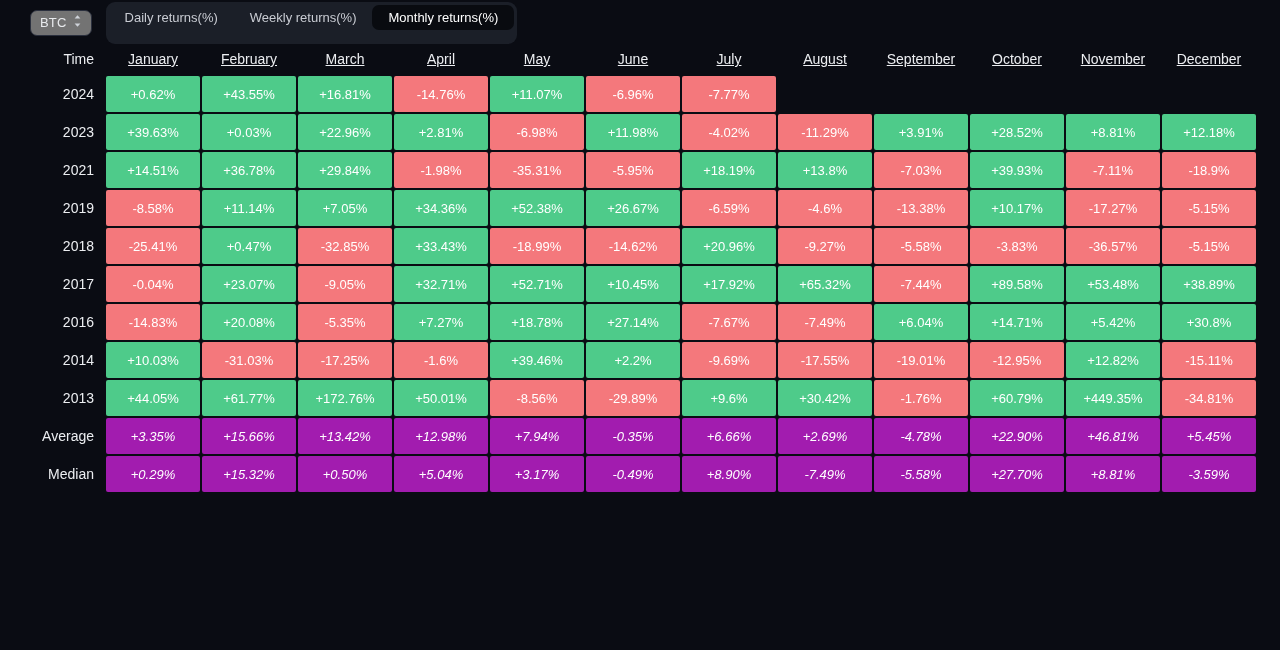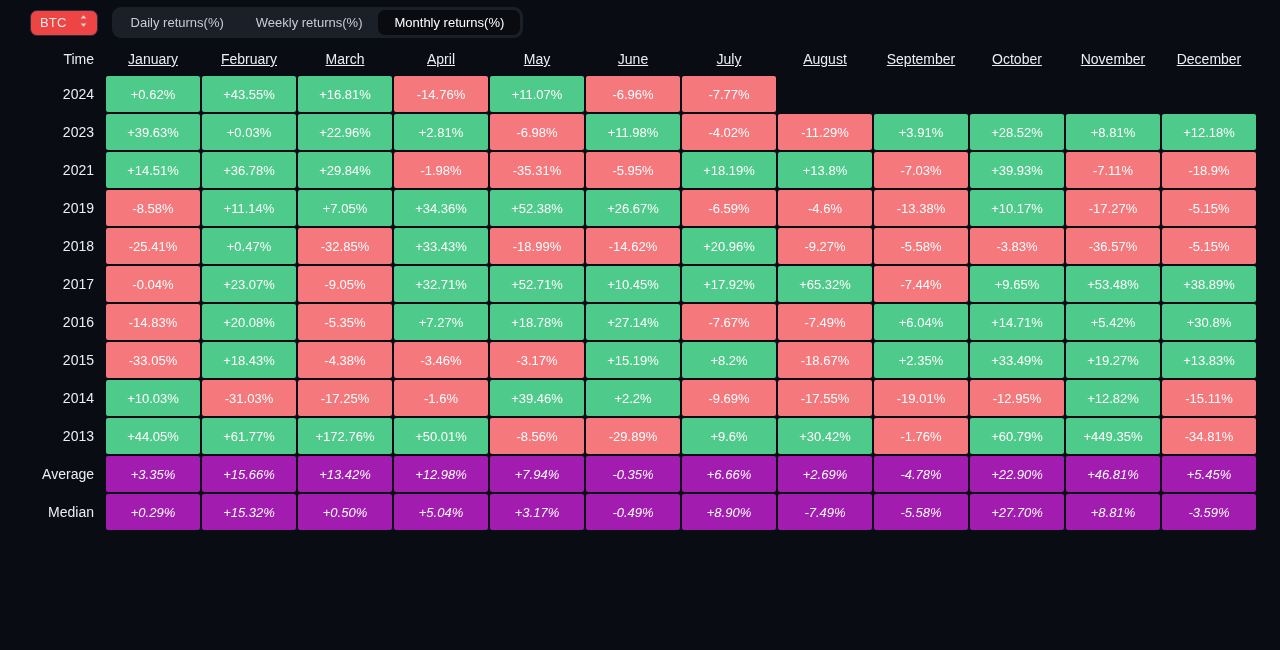--- a/index.html
+++ b/index.html
@@ -24,41 +24,41 @@
     display: flex;
     align-items: center;
     gap: 14px;
     padding: 7px 0 0 30px;
     height: 38px;
   }
 
   .symbol-select {
     display: flex;
     align-items: center;
-    gap: 12px;
-    background: #ef4444;
+    gap: 6px;
+    background: #737373;
     border: 1px solid #2a2f3d;
     border-radius: 7px;
     height: 26px;
     padding: 0 9px;
     cursor: pointer;
   }
   .symbol-select .label {
     color: #e8eaed;
     font-size: 13px;
     letter-spacing: .2px;
   }
   .sort-icon { display: block; }
 
   .tabs {
     display: flex;
     align-items: flex-start;
     background: #1b1f28;
     border-radius: 9px;
-    height: 31px;
+    height: 42px;
     padding: 3px;
   }
   .tab {
     height: 25px;
     display: flex;
     align-items: center;
     padding: 0 16px;
     border-radius: 7px;
     color: #c9ccd3;
     font-size: 13px;
@@ -241,55 +241,40 @@
             <td class="rowlabel">2017</td>
             <td class="cell neg">-0.04%</td>
             <td class="cell pos">+23.07%</td>
             <td class="cell neg">-9.05%</td>
             <td class="cell pos">+32.71%</td>
             <td class="cell pos">+52.71%</td>
             <td class="cell pos">+10.45%</td>
             <td class="cell pos">+17.92%</td>
             <td class="cell pos">+65.32%</td>
             <td class="cell neg">-7.44%</td>
-            <td class="cell pos">+9.65%</td>
+            <td class="cell pos">+89.58%</td>
             <td class="cell pos">+53.48%</td>
             <td class="cell pos">+38.89%</td>
           </tr>
           <tr>
             <td class="rowlabel">2016</td>
             <td class="cell neg">-14.83%</td>
             <td class="cell pos">+20.08%</td>
             <td class="cell neg">-5.35%</td>
             <td class="cell pos">+7.27%</td>
             <td class="cell pos">+18.78%</td>
             <td class="cell pos">+27.14%</td>
             <td class="cell neg">-7.67%</td>
             <td class="cell neg">-7.49%</td>
             <td class="cell pos">+6.04%</td>
             <td class="cell pos">+14.71%</td>
             <td class="cell pos">+5.42%</td>
             <td class="cell pos">+30.8%</td>
           </tr>
           <tr>
-            <td class="rowlabel">2015</td>
-            <td class="cell neg">-33.05%</td>
-            <td class="cell pos">+18.43%</td>
-            <td class="cell neg">-4.38%</td>
-            <td class="cell neg">-3.46%</td>
-            <td class="cell neg">-3.17%</td>
-            <td class="cell pos">+15.19%</td>
-            <td class="cell pos">+8.2%</td>
-            <td class="cell neg">-18.67%</td>
-            <td class="cell pos">+2.35%</td>
-            <td class="cell pos">+33.49%</td>
-            <td class="cell pos">+19.27%</td>
-            <td class="cell pos">+13.83%</td>
-          </tr>
-          <tr>
             <td class="rowlabel">2014</td>
             <td class="cell pos">+10.03%</td>
             <td class="cell neg">-31.03%</td>
             <td class="cell neg">-17.25%</td>
             <td class="cell neg">-1.6%</td>
             <td class="cell pos">+39.46%</td>
             <td class="cell pos">+2.2%</td>
             <td class="cell neg">-9.69%</td>
             <td class="cell neg">-17.55%</td>
             <td class="cell neg">-19.01%</td>

